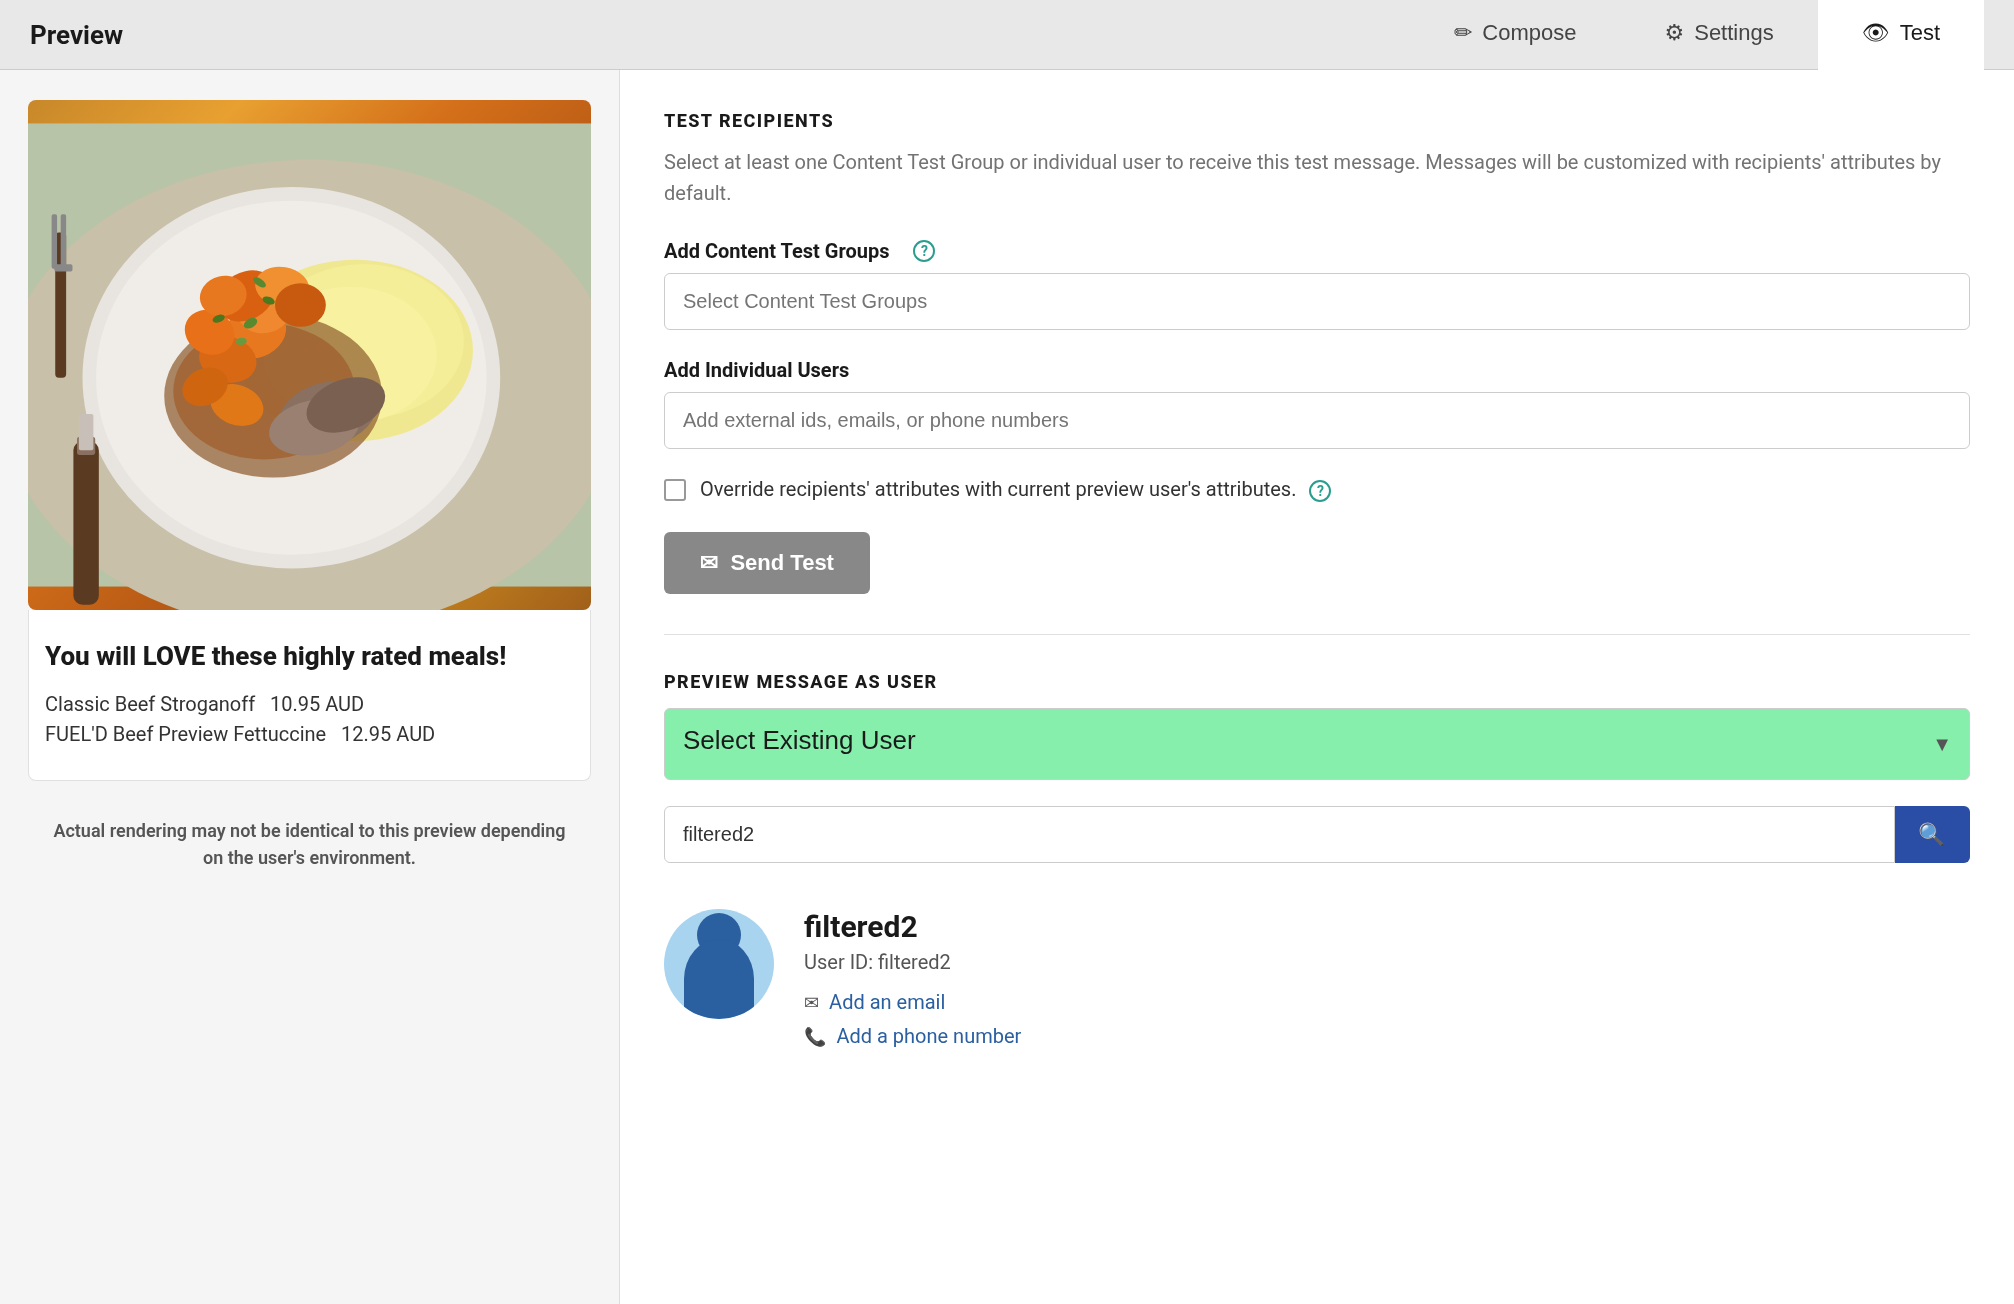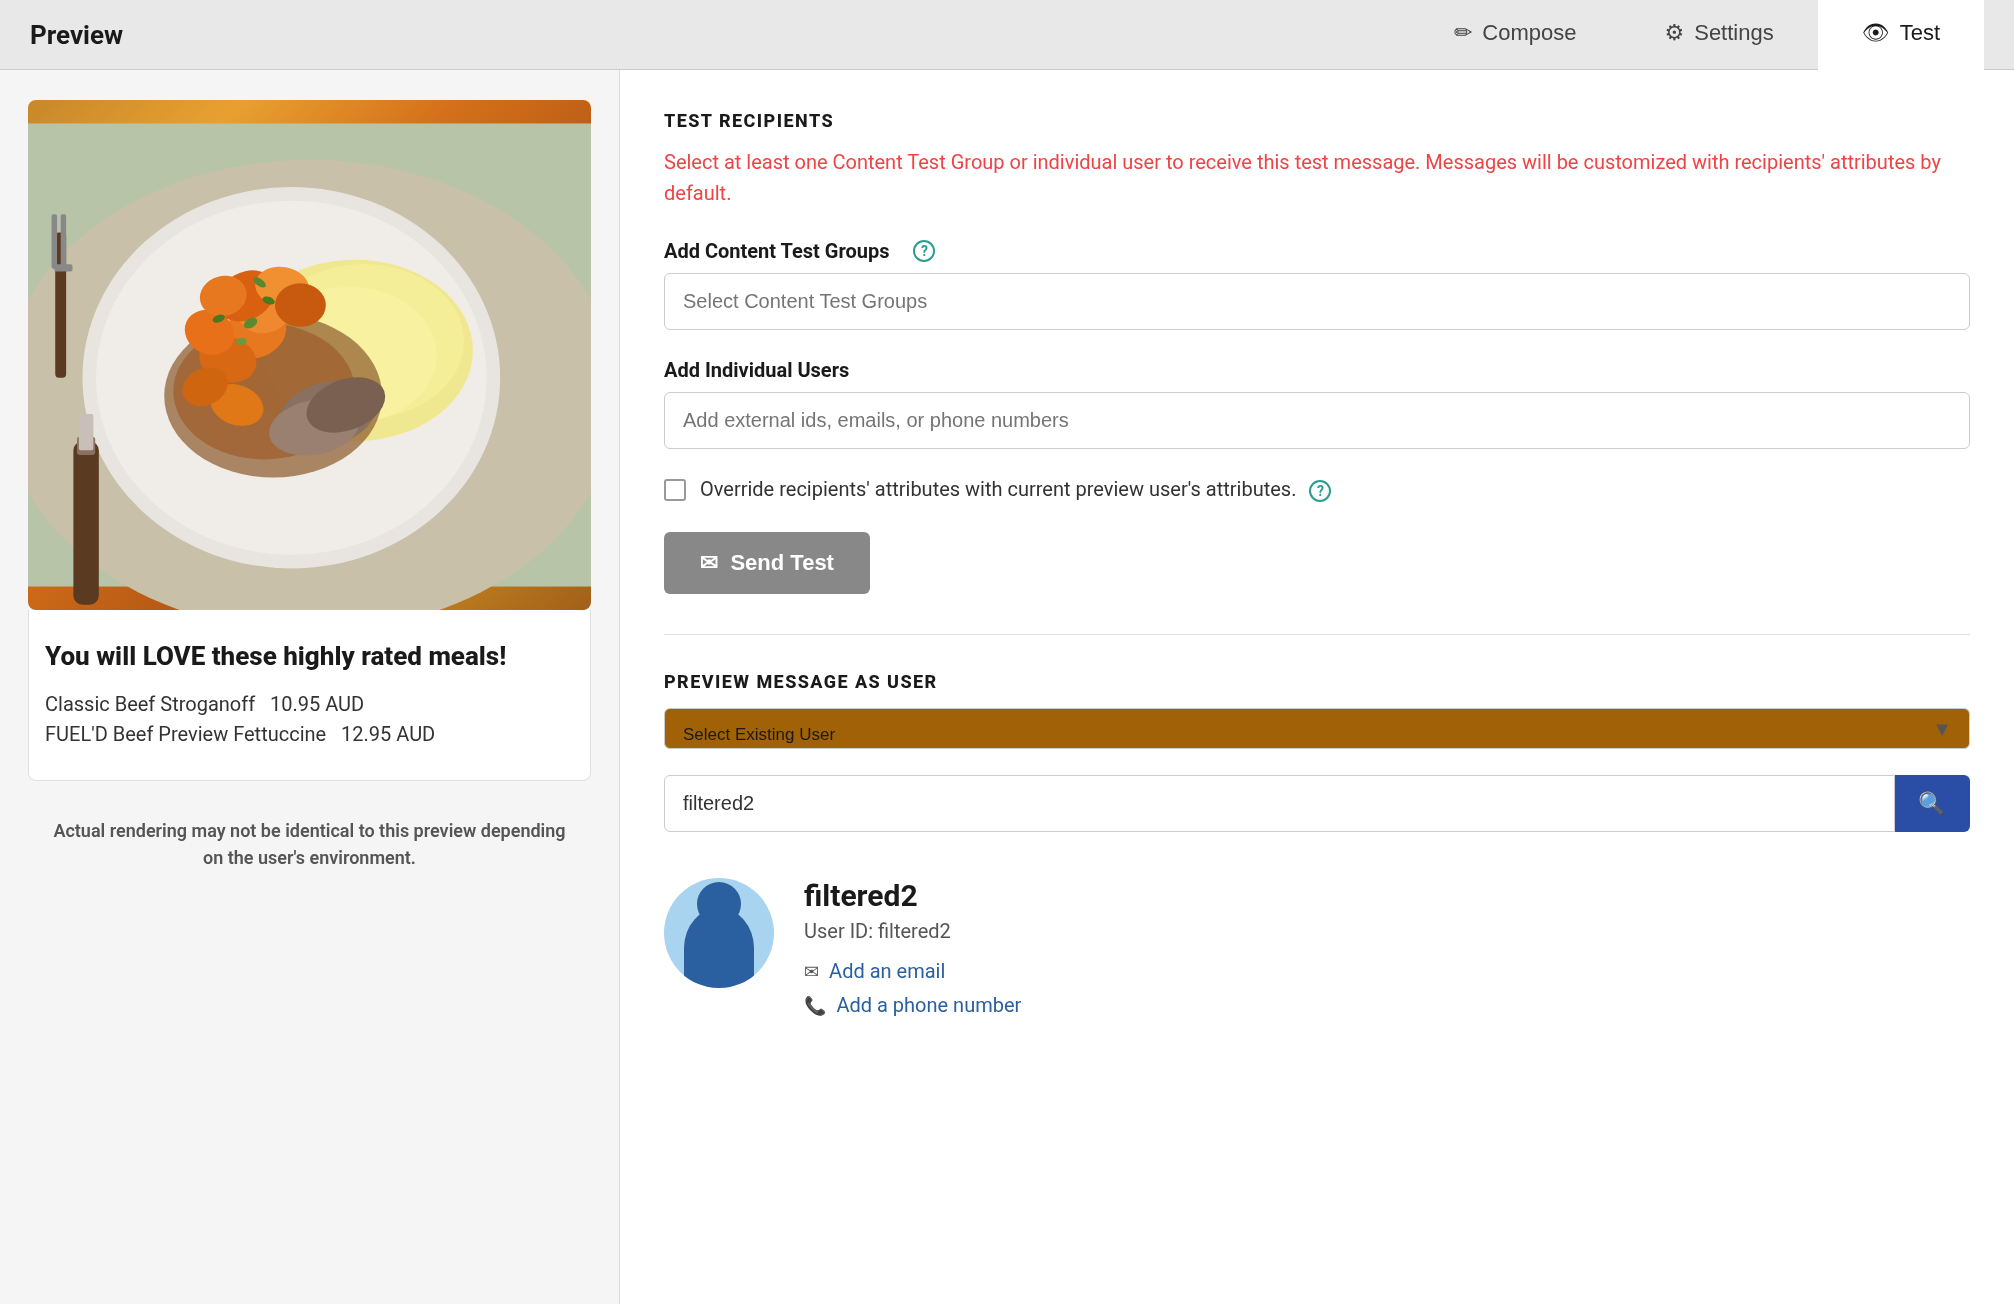--- a/index.html
+++ b/index.html
@@ -122,21 +122,21 @@
       font-size: 18px;
       font-weight: 800;
       color: #1a1a1a;
       letter-spacing: 0.08em;
       text-transform: uppercase;
       margin-bottom: 16px;
     }
 
     .section-desc {
       font-size: 20px;
-      color: #ef4444;
+      color: #737373;
       line-height: 1.55;
       margin-bottom: 30px;
     }
 
     .field-label {
       font-size: 20px;
       font-weight: 700;
       color: #1a1a1a;
       margin-bottom: 10px;
       display: flex;
@@ -210,25 +210,25 @@
       margin-bottom: 36px;
     }
 
     
     .select-user-wrapper {
       position: relative;
       margin-bottom: 26px;
     }
     .select-user {
       width: 100%;
-      padding: 16px 50px 4px 18px;
-      font-size: 17px;
+      padding: 16px 50px 24px 18px;
+      font-size: 26px;
       border: 1px solid #ccc;
       border-radius: 6px;
-      background: #a16207;
+      background: #86efac;
       color: #1a1a1a;
       appearance: none;
       cursor: pointer;
       outline: none;
     }
     .select-chevron {
       position: absolute;
       right: 18px;
       top: 50%;
       transform: translateY(-50%);

